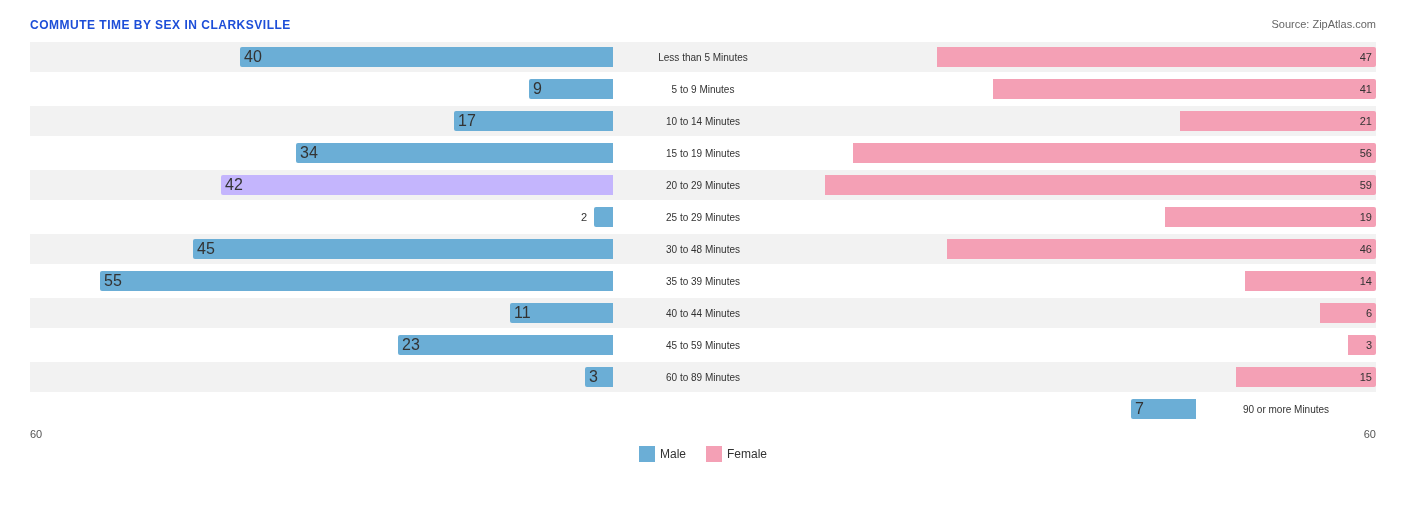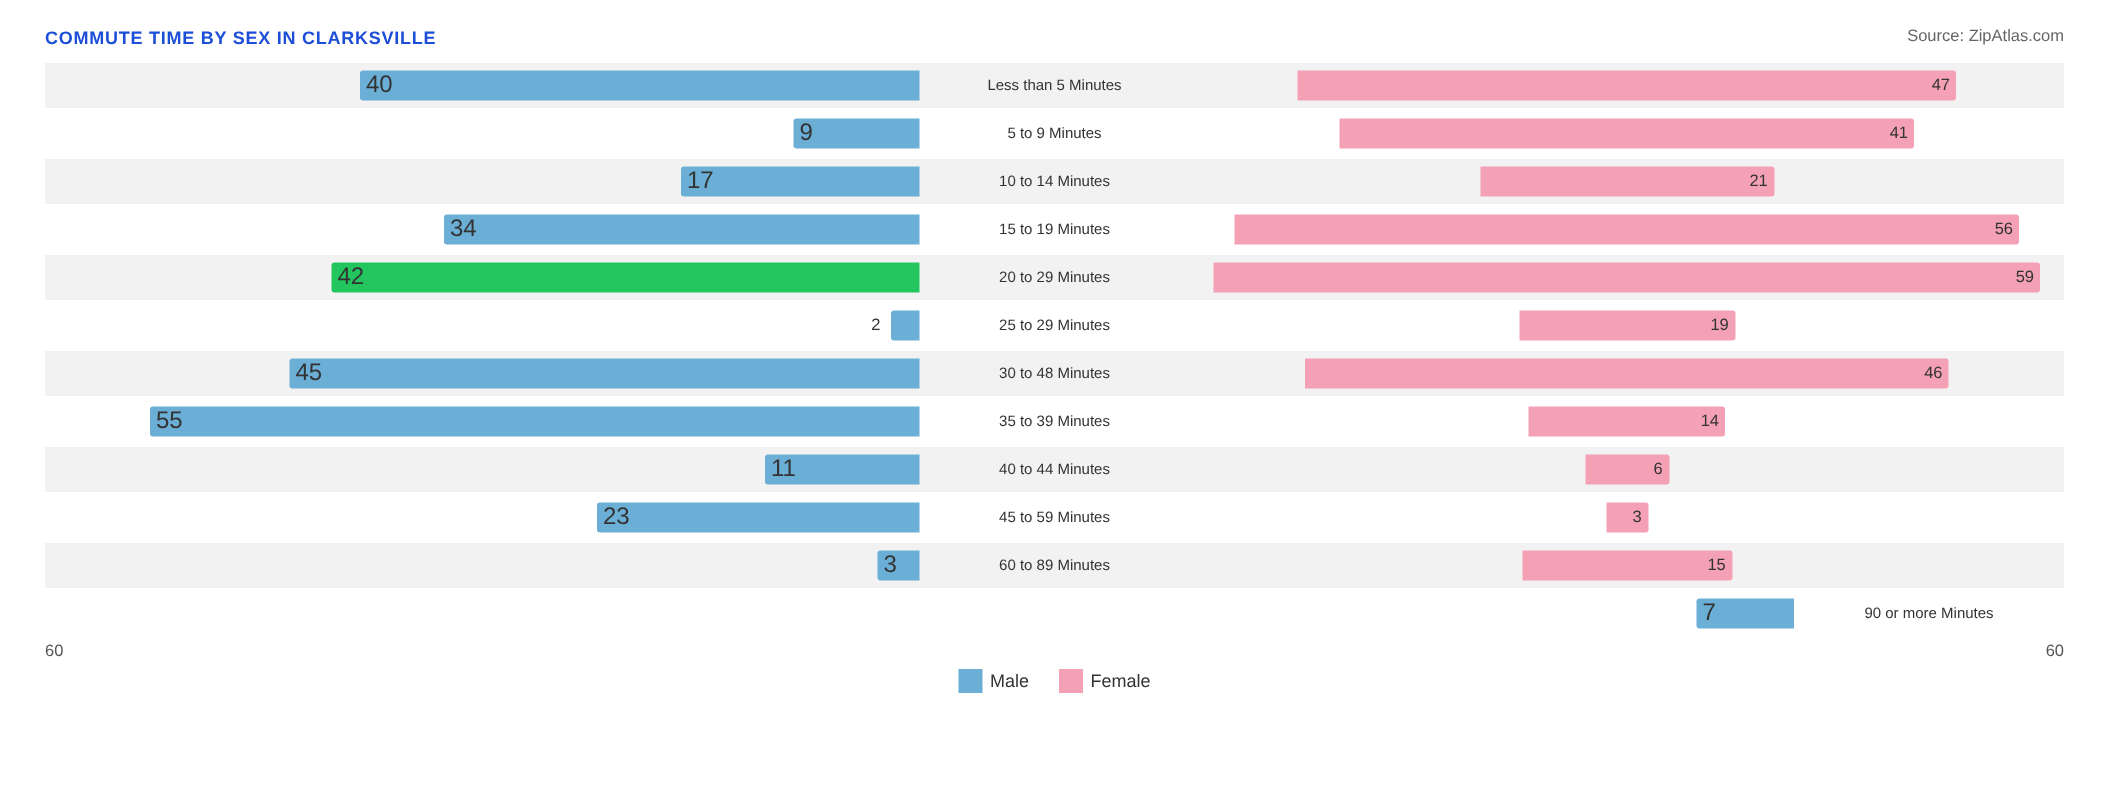--- a/index.html
+++ b/index.html
@@ -55,21 +55,21 @@
       display: flex;
       align-items: center;
       justify-content: flex-end;
       position: relative;
       height: 100%;
     }
     .right-section {
       flex: 1;
       display: flex;
       align-items: center;
-      justify-content: center;
+      justify-content: flex-end;
       position: relative;
       height: 100%;
     }
     .center-label {
       width: 180px;
       text-align: center;
       font-size: 10px;
       color: #333;
       flex-shrink: 0;
       z-index: 2;
@@ -199,40 +199,40 @@
         </div>
         <div class="center-label">15 to 19 Minutes</div>
         <div class="right-section">
           <div class="bar-female" style="width: 523px; background: rgb(244, 160, 181);">
             <span class="bar-value-inside-right">56</span>
           </div>
         </div>
       </div>
       <div class="bar-row" style="background: rgb(242, 242, 242);">
         <div class="left-section">
-          <div class="bar-male" style="width: 392px; background: #22c55e;">
+          <div class="bar-male" style="width: 392px; background: #c4b5fd;">
             <span class="bar-value-inside-left">42</span>
           </div>
         </div>
         <div class="center-label">20 to 29 Minutes</div>
         <div class="right-section">
           <div class="bar-female" style="width: 551px; background: rgb(244, 160, 181);">
             <span class="bar-value-inside-right">59</span>
           </div>
         </div>
       </div>
       <div class="bar-row" style="background: rgb(255, 255, 255);">
         <div class="left-section">
           <div class="bar-male" style="width: 19px; background: rgb(107, 174, 214);">
             <span class="bar-value-left">2</span>
           </div>
         </div>
         <div class="center-label">25 to 29 Minutes</div>
         <div class="right-section">
-          <div class="bar-female" style="width: 144px; background: rgb(244, 160, 181);">
+          <div class="bar-female" style="width: 211px; background: rgb(244, 160, 181);">
             <span class="bar-value-inside-right">19</span>
           </div>
         </div>
       </div>
       <div class="bar-row" style="background: rgb(242, 242, 242);">
         <div class="left-section">
           <div class="bar-male" style="width: 420px; background: rgb(107, 174, 214);">
             <span class="bar-value-inside-left">45</span>
           </div>
         </div>

